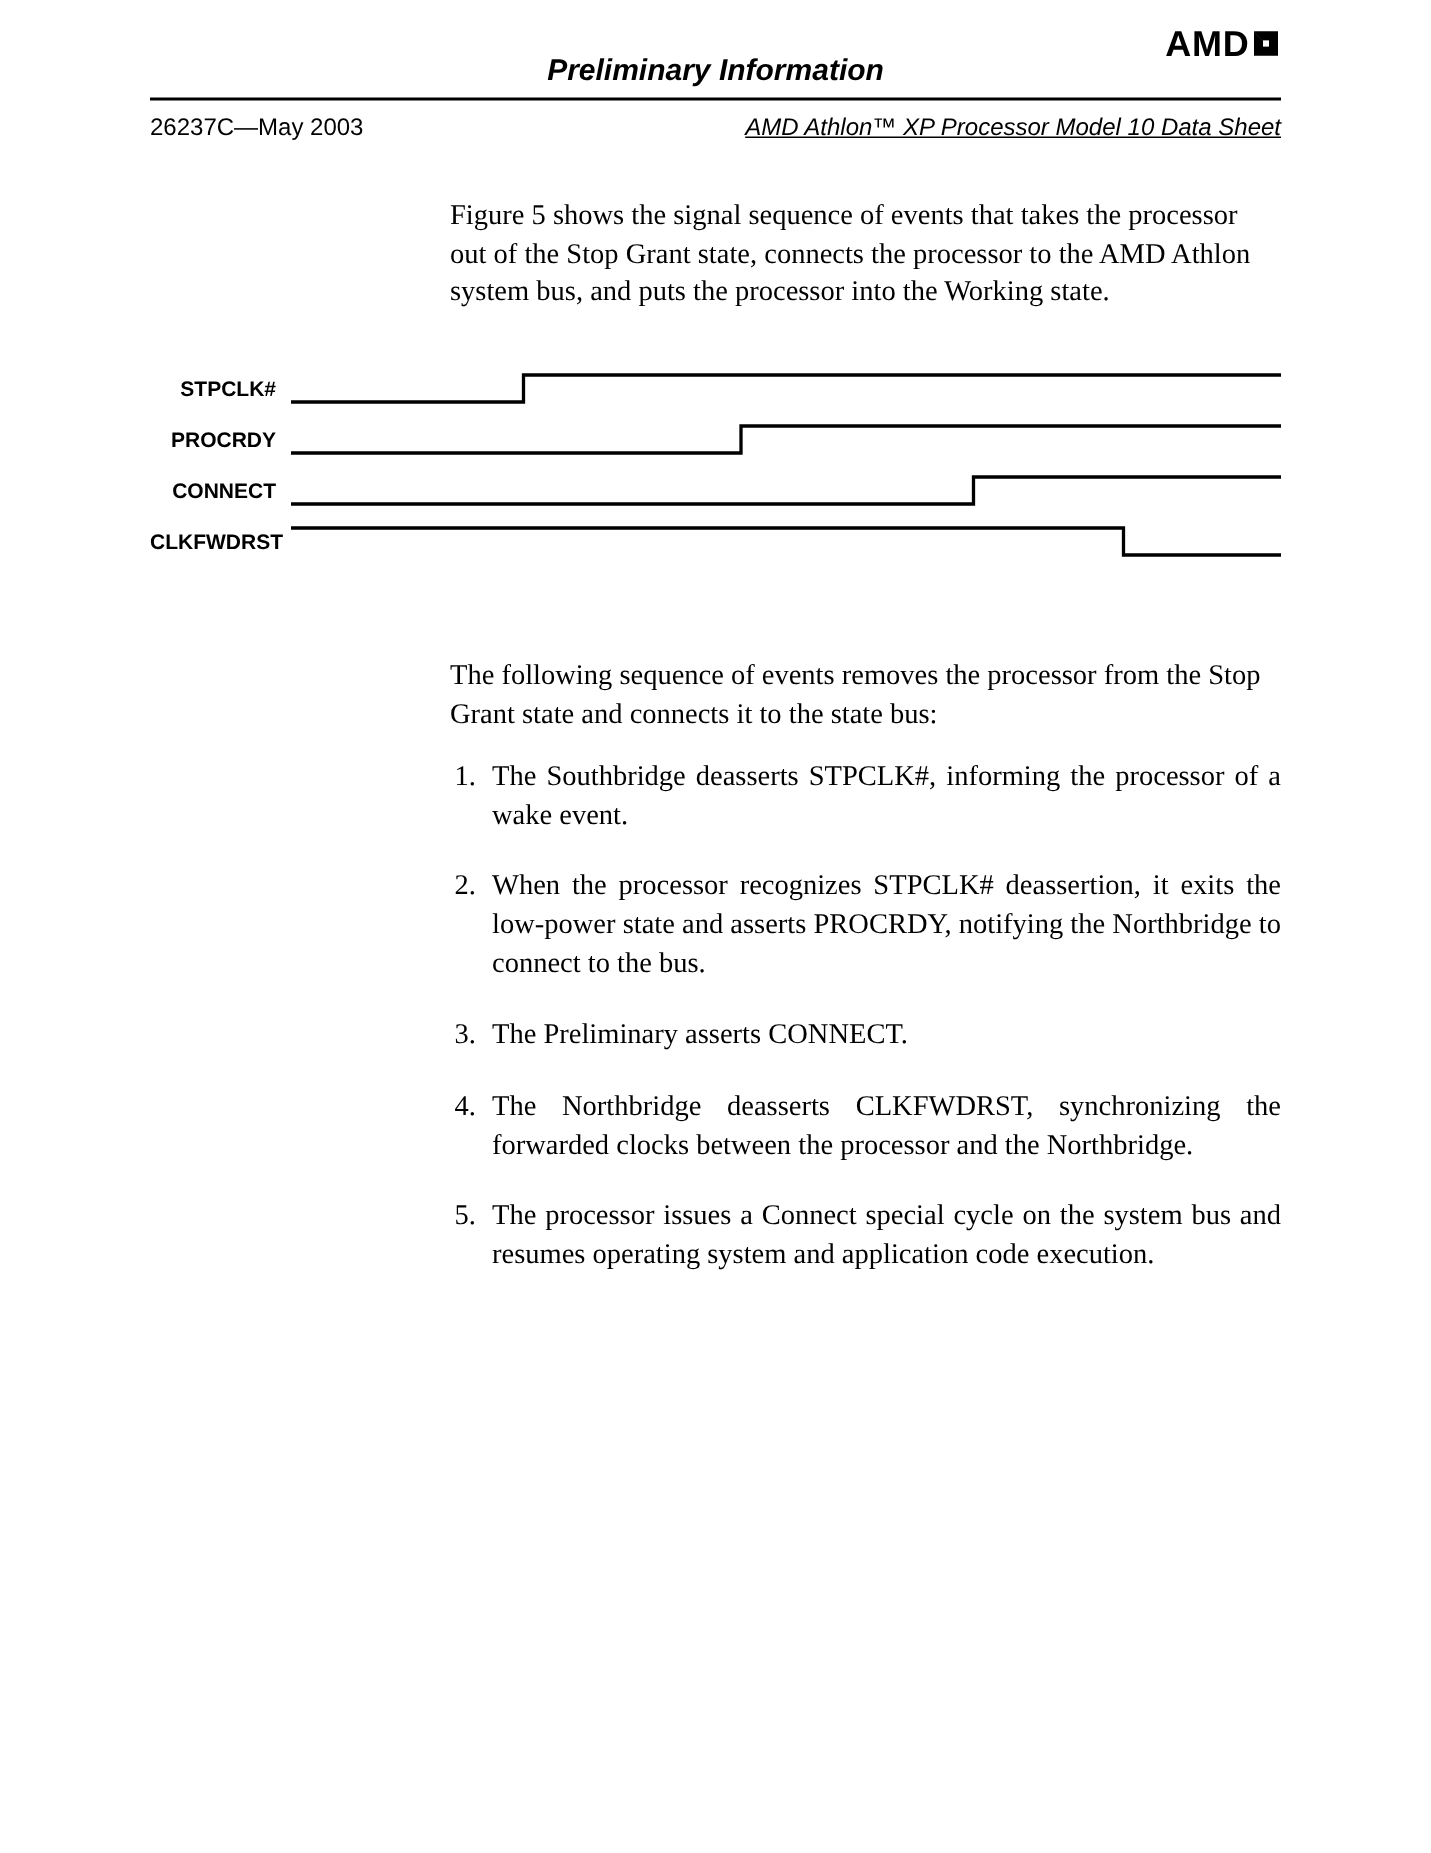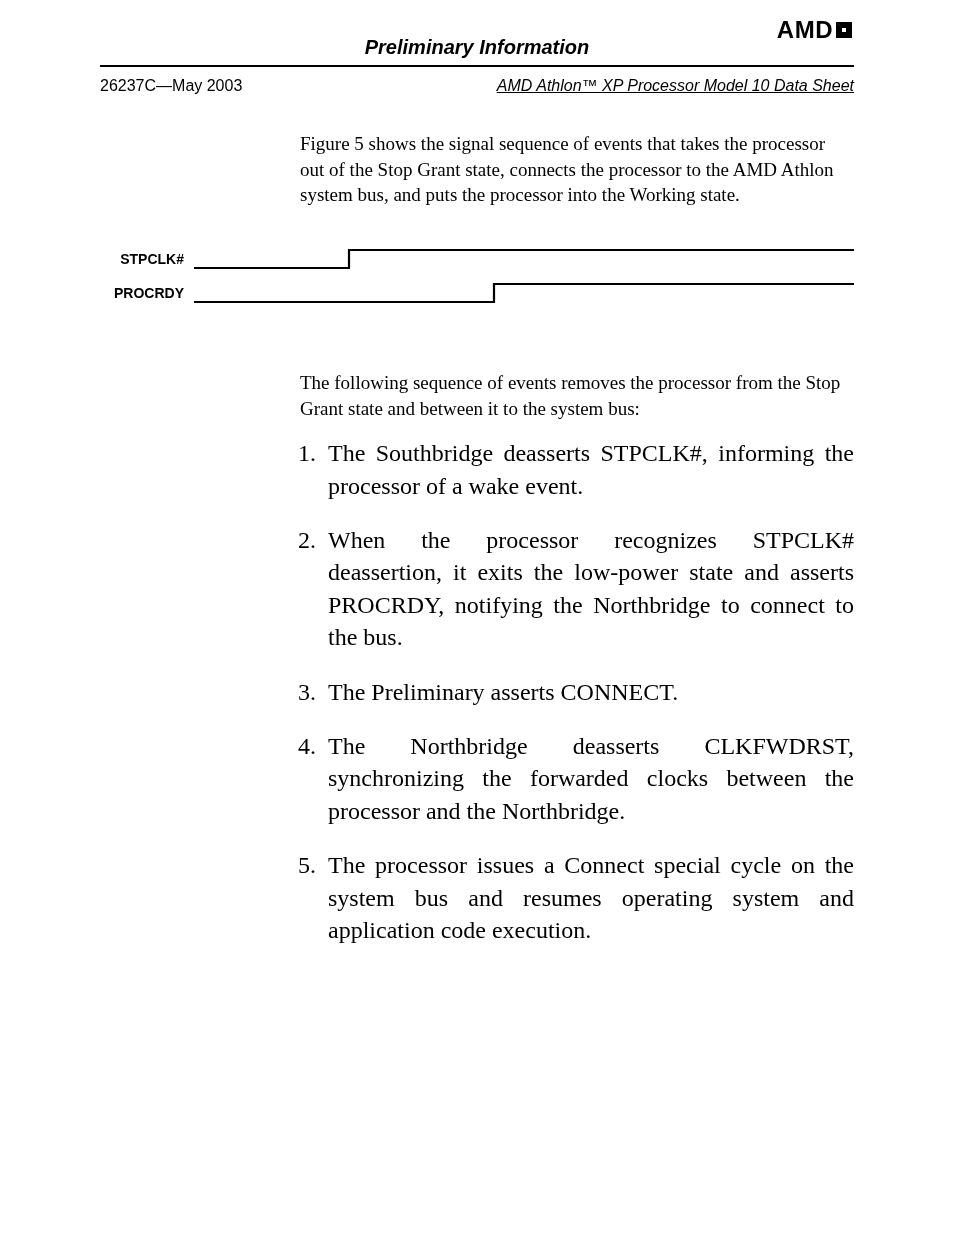--- a/index.html
+++ b/index.html
@@ -94,21 +94,21 @@
     font-weight: bold;
     font-size: 17px;
     margin: 20px 0 40px 0;
   }
   .figlabel { margin-right: 10px; }
   ol.steps {
     padding-left: 22px;
     margin: 0;
   }
   ol.steps li {
-    font-size: 24px;
+    font-size: 19px;
     line-height: 1.35;
     margin-bottom: 22px;
     text-align: justify;
     padding-left: 6px;
   }
   .footer {
     position: absolute;
     left: 100px;
     right: 100px;
     bottom: 46px;
@@ -155,25 +155,37 @@
       <svg class="sigwave" viewBox="0 0 660 30" preserveAspectRatio="none">
         <polyline points="0,24 155,24 155,6 660,6" fill="none" stroke="#000" stroke-width="2.2"></polyline>
       </svg>
     </div>
     <div class="sigrow">
       <div class="siglabel">PROCRDY</div>
       <svg class="sigwave" viewBox="0 0 660 30" preserveAspectRatio="none">
         <polyline points="0,24 300,24 300,6 660,6" fill="none" stroke="#000" stroke-width="2.2"></polyline>
       </svg>
     </div>
+    <div class="sigrow">
+      <div class="siglabel">CONNECT</div>
+      <svg class="sigwave" viewBox="0 0 660 30" preserveAspectRatio="none">
+        <polyline points="0,24 455,24 455,6 660,6" fill="none" stroke="#000" stroke-width="2.2"></polyline>
+      </svg>
+    </div>
+    <div class="sigrow">
+      <div class="siglabel">CLKFWDRST</div>
+      <svg class="sigwave" viewBox="0 0 660 30" preserveAspectRatio="none">
+        <polyline points="0,6 555,6 555,24 660,24" fill="none" stroke="#000" stroke-width="2.2"></polyline>
+      </svg>
+    </div>
   </div>
 
 
   <div class="body-block">
-    <div class="para">The following sequence of events removes the processor from the Stop Grant state and between it to the system bus:</div>
+    <div class="para">The following sequence of events removes the processor from the Stop Grant state and connects it to the state bus:</div>
     <ol class="steps">
       <li class="justify">The Southbridge deasserts STPCLK#, informing the processor of a wake event.</li>
       <li class="justify">When the processor recognizes STPCLK# deassertion, it exits the low-power state and asserts PROCRDY, notifying the Northbridge to connect to the bus.</li>
       <li>The Preliminary asserts CONNECT.</li>
       <li class="justify">The Northbridge deasserts CLKFWDRST, synchronizing the forwarded clocks between the processor and the Northbridge.</li>
       <li class="justify">The processor issues a Connect special cycle on the system bus and resumes operating system and application code execution.</li>
     </ol>
   </div>
 
 

